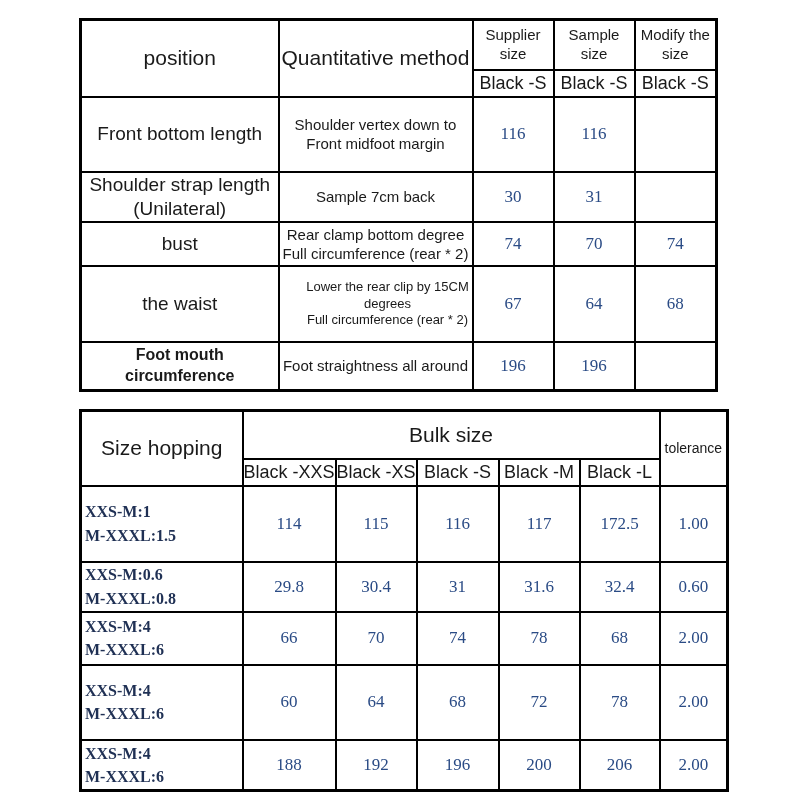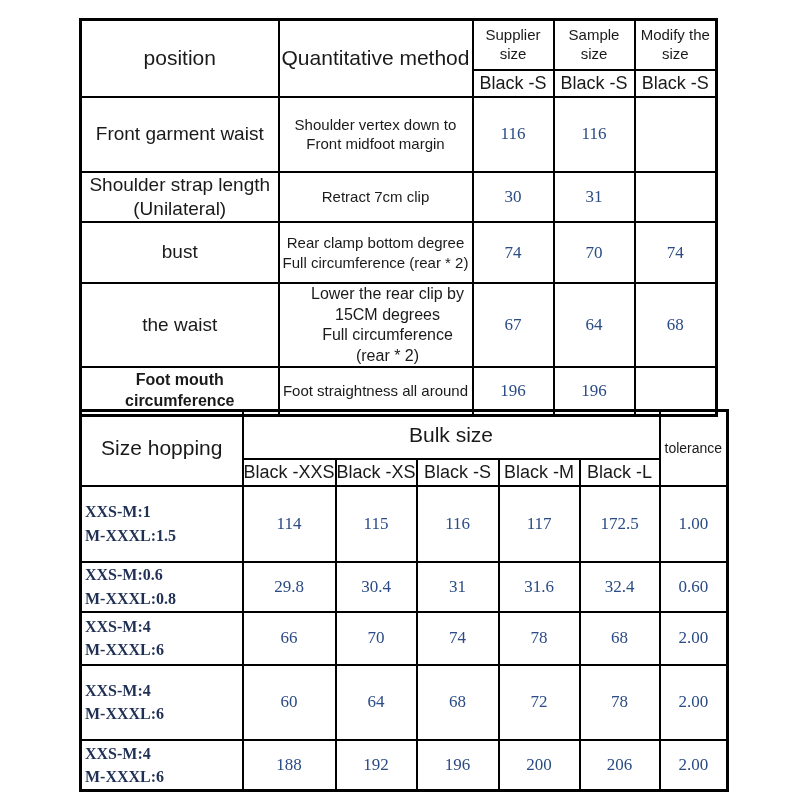--- a/index.html
+++ b/index.html
@@ -31,21 +31,21 @@
   .multiline { white-space: pre-line; line-height: 1.28; }
 
   
   .t1 .pos-h     { font-size: 21px; }
   .t1 .method-h  { font-size: 21px; }
   .t1 .size-h    { font-size: 15px; line-height: 1.25; }
   .t1 .black-h   { font-size: 18px; }
   .t1 .pos       { font-size: 19px; }
   .t1 .pos-sm    { font-size: 16px; font-weight: bold; }
   .t1 .method    { font-size: 15px; }
-  .t1 .method.small { font-size: 16px; padding-left: 24px; }
+  .t1 .method.small { font-size: 13px; padding-left: 24px; }
   .val {
     font-family: "Liberation Serif", serif;
     font-size: 17px;
     color: var(--value-color, #2a4b85);
     margin-left: 28px;
   }
 
   
   .t2 .sizehop-h { font-size: 21px; }
   .t2 .bulk-h    { font-size: 21px; margin-top: 36px; }
@@ -86,36 +86,36 @@
         <td class="size-h multiline">Modify the
 size</td>
       </tr>
       <tr style="height:27px">
         <td class="black-h">Black -S</td>
         <td class="black-h">Black -S</td>
         <td class="black-h">Black -S</td>
       </tr>
 
       <tr style="height:75px">
-        <td class="pos multiline">Front garment waist</td>
+        <td class="pos multiline">Front bottom length</td>
         <td class="method multiline">Shoulder vertex down to
 Front midfoot margin</td>
         <td class="val">116</td>
         <td class="val">116</td>
         <td class="val"></td>
       </tr>
       <tr style="height:50px">
         <td class="pos multiline">Shoulder strap length
 (Unilateral)</td>
-        <td class="method multiline">Retract 7cm clip</td>
+        <td class="method multiline">Sample 7cm back</td>
         <td class="val">30</td>
         <td class="val">31</td>
         <td class="val"></td>
       </tr>
-      <tr style="height:61px">
+      <tr style="height:44px">
         <td class="pos multiline">bust</td>
         <td class="method multiline">Rear clamp bottom degree
 Full circumference (rear * 2)</td>
         <td class="val">74</td>
         <td class="val">70</td>
         <td class="val">74</td>
       </tr>
       <tr style="height:76px">
         <td class="pos multiline">the waist</td>
         <td class="method small multiline">Lower the rear clip by 15CM degrees

